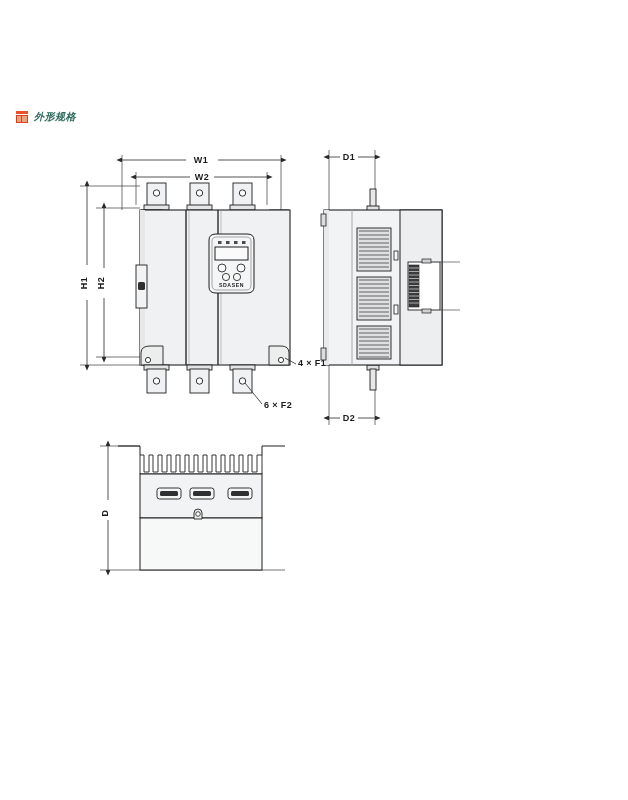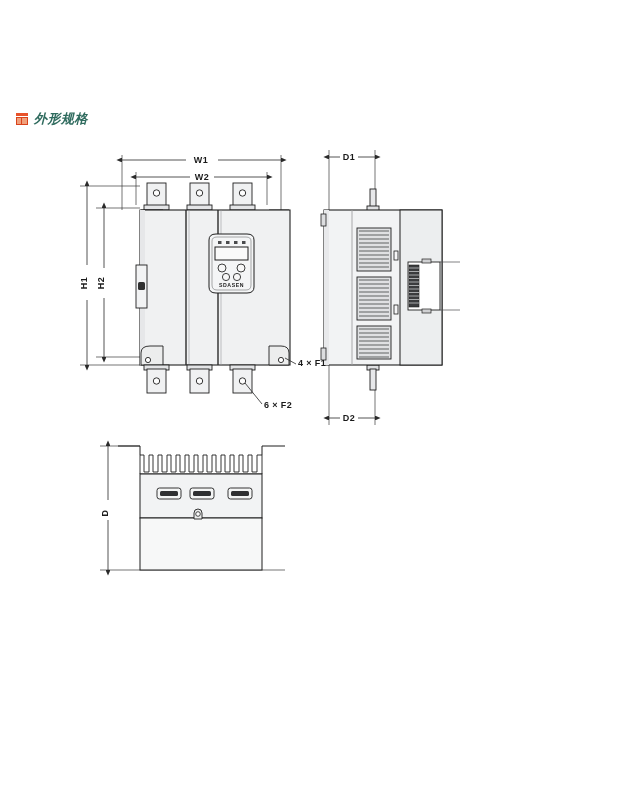--- a/index.html
+++ b/index.html
@@ -44,21 +44,21 @@
     border: 1px solid #d9431c;
     box-sizing: border-box;
   }
   .section-header .hdr-icon .bar-split {
     position: absolute;
     left: 5px; top: 4px;
     width: 1px; height: 8px;
     background: #d9431c;
   }
   .section-header .hdr-text {
-    font-size: 13px;
+    font-size: 10px;
     font-weight: bold;
     font-style: italic;
     color: #2f6b5e;
     letter-spacing: 0.5px;
     white-space: nowrap;
   }
 
   
   .drawing {
     position: absolute;

